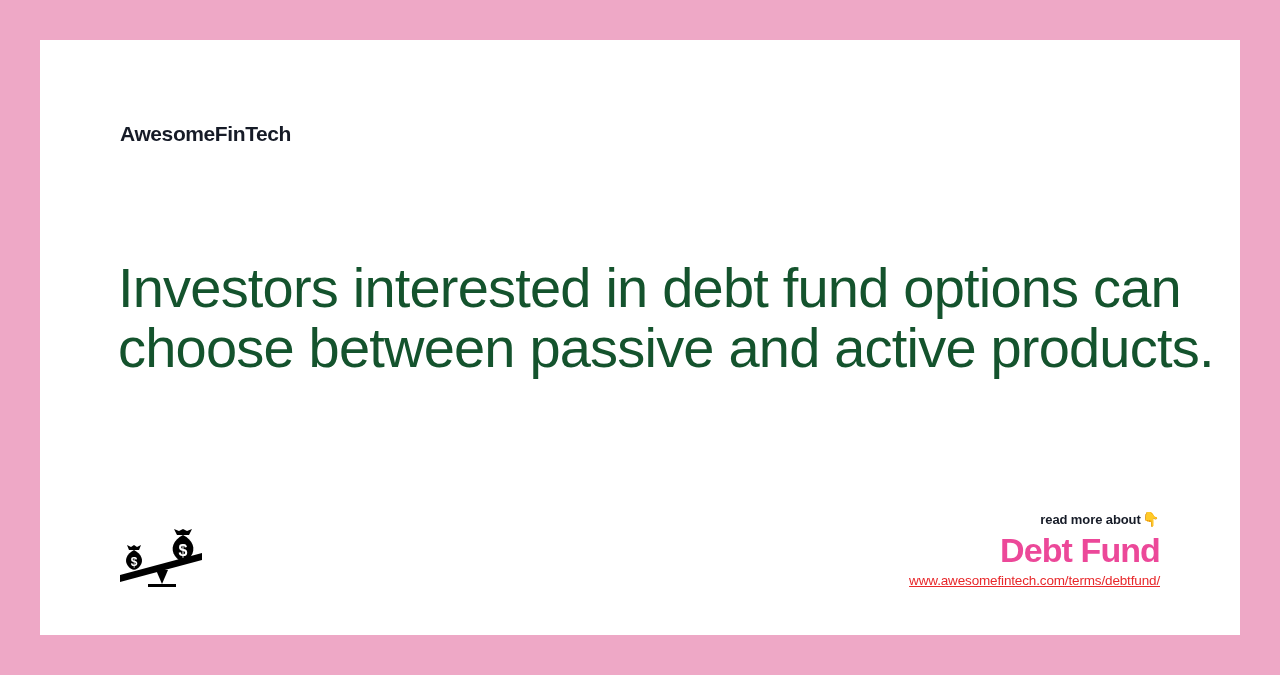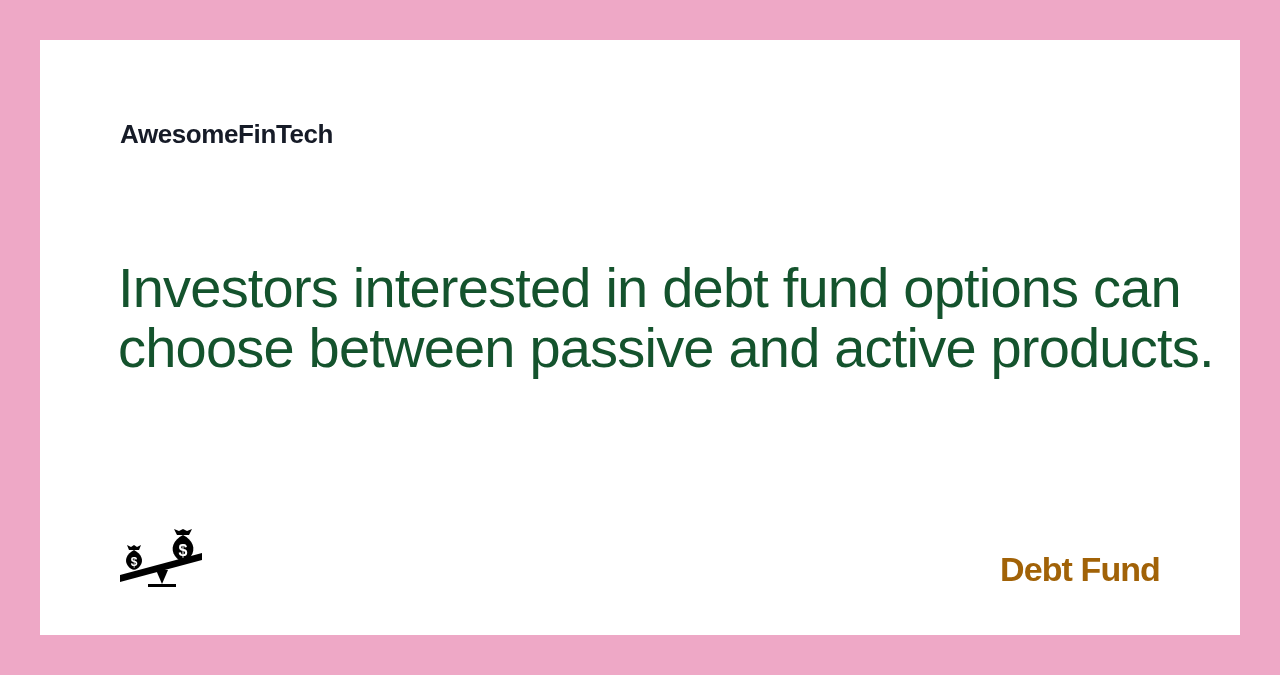--- a/index.html
+++ b/index.html
@@ -22,21 +22,21 @@
     height: 595px;
     background: #ffffff;
     box-sizing: border-box;
     padding: 40px 40px 0 40px;
   }
 
   .brand {
     position: absolute;
     left: 80px;
     top: 82px;
-    font-size: 26px;
+    font-size: 21px;
     font-weight: bold;
     color: #161b27;
     letter-spacing: -0.4px;
     line-height: 24px;
     white-space: nowrap;
   }
 
   .headline {
     position: absolute;
     left: 78px;
@@ -83,21 +83,21 @@
   }
 
   .read-more .hand-icon {
     font-size: 14px;
     margin-left: 2px;
   }
 
   .term-title {
     font-size: 34px;
     font-weight: bold;
-    color: #a16207;
+    color: #ec4899;
     line-height: 42px;
     letter-spacing: -0.9px;
     margin-top: 0px;
     white-space: nowrap;
   }
 
   .term-url {
     display: inline-block;
     font-size: 13.5px;
     color: #e8282b;
@@ -135,18 +135,22 @@
 
         <g transform="translate(50,1)">
           <path d="M9,6 L6,0 L11,2 L15,0 L19,2 L24,0 L21,6 Z" fill="#000000"></path>
           <path d="M15,6 C25,11 28,20 23,27 C18,34 12,34 7,27 C2,20 5,11 15,6 Z" fill="#000000"></path>
           <text x="15" y="27" font-family="'Liberation Sans', sans-serif" font-size="16" font-weight="bold" fill="#ffffff" text-anchor="middle">$</text>
         </g>
       </svg>
     </span>
 
     <div class="link-block">
+      <div class="read-more">
+        <span>read more about</span><span class="hand-icon">👇</span>
+      </div>
       <div class="term-title">Debt Fund</div>
+      <a class="term-url" href="#">www.awesomefintech.com/terms/debtfund/</a>
     </div>
 
   </div>
 
 </div>
 
 </body></html>

